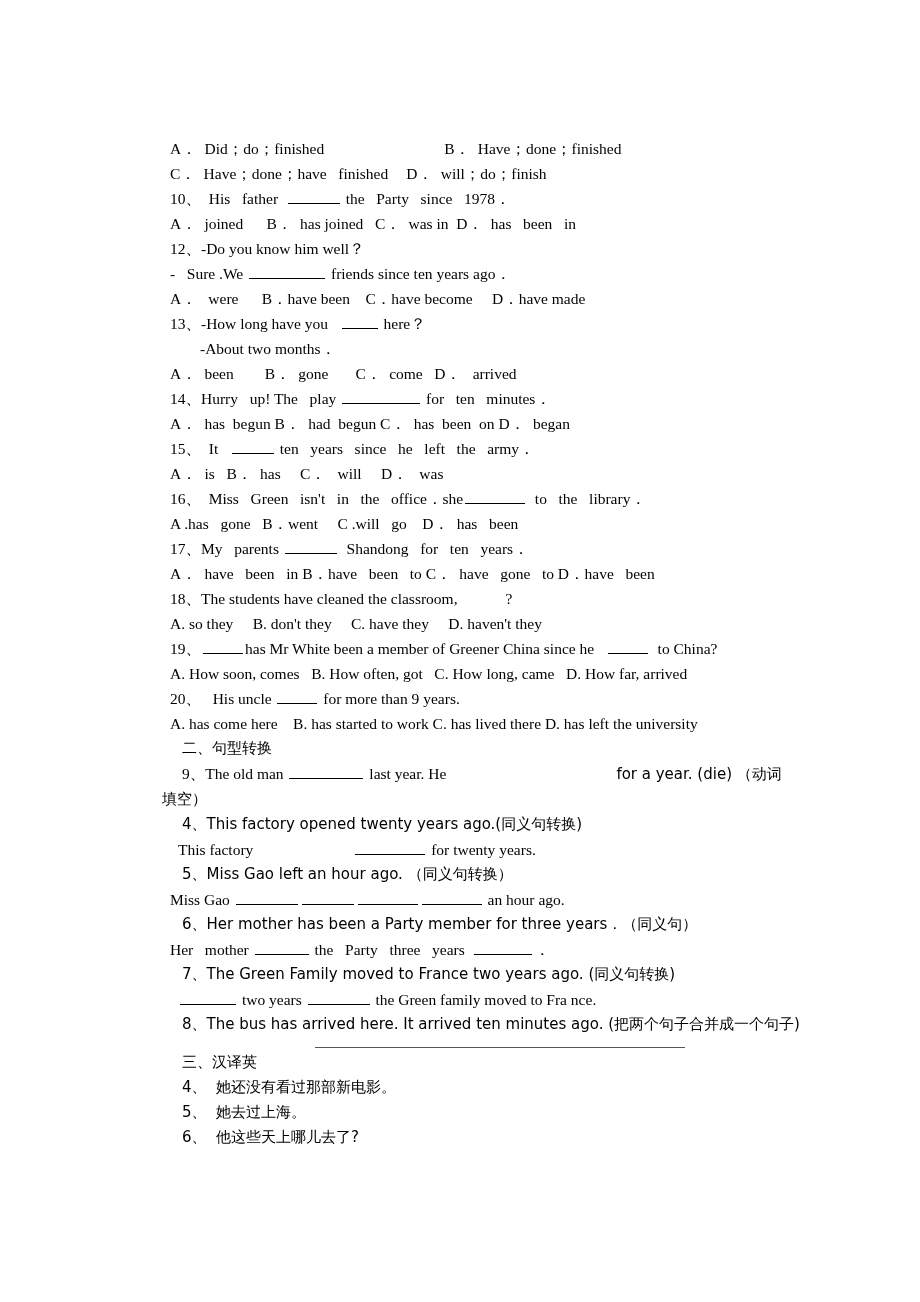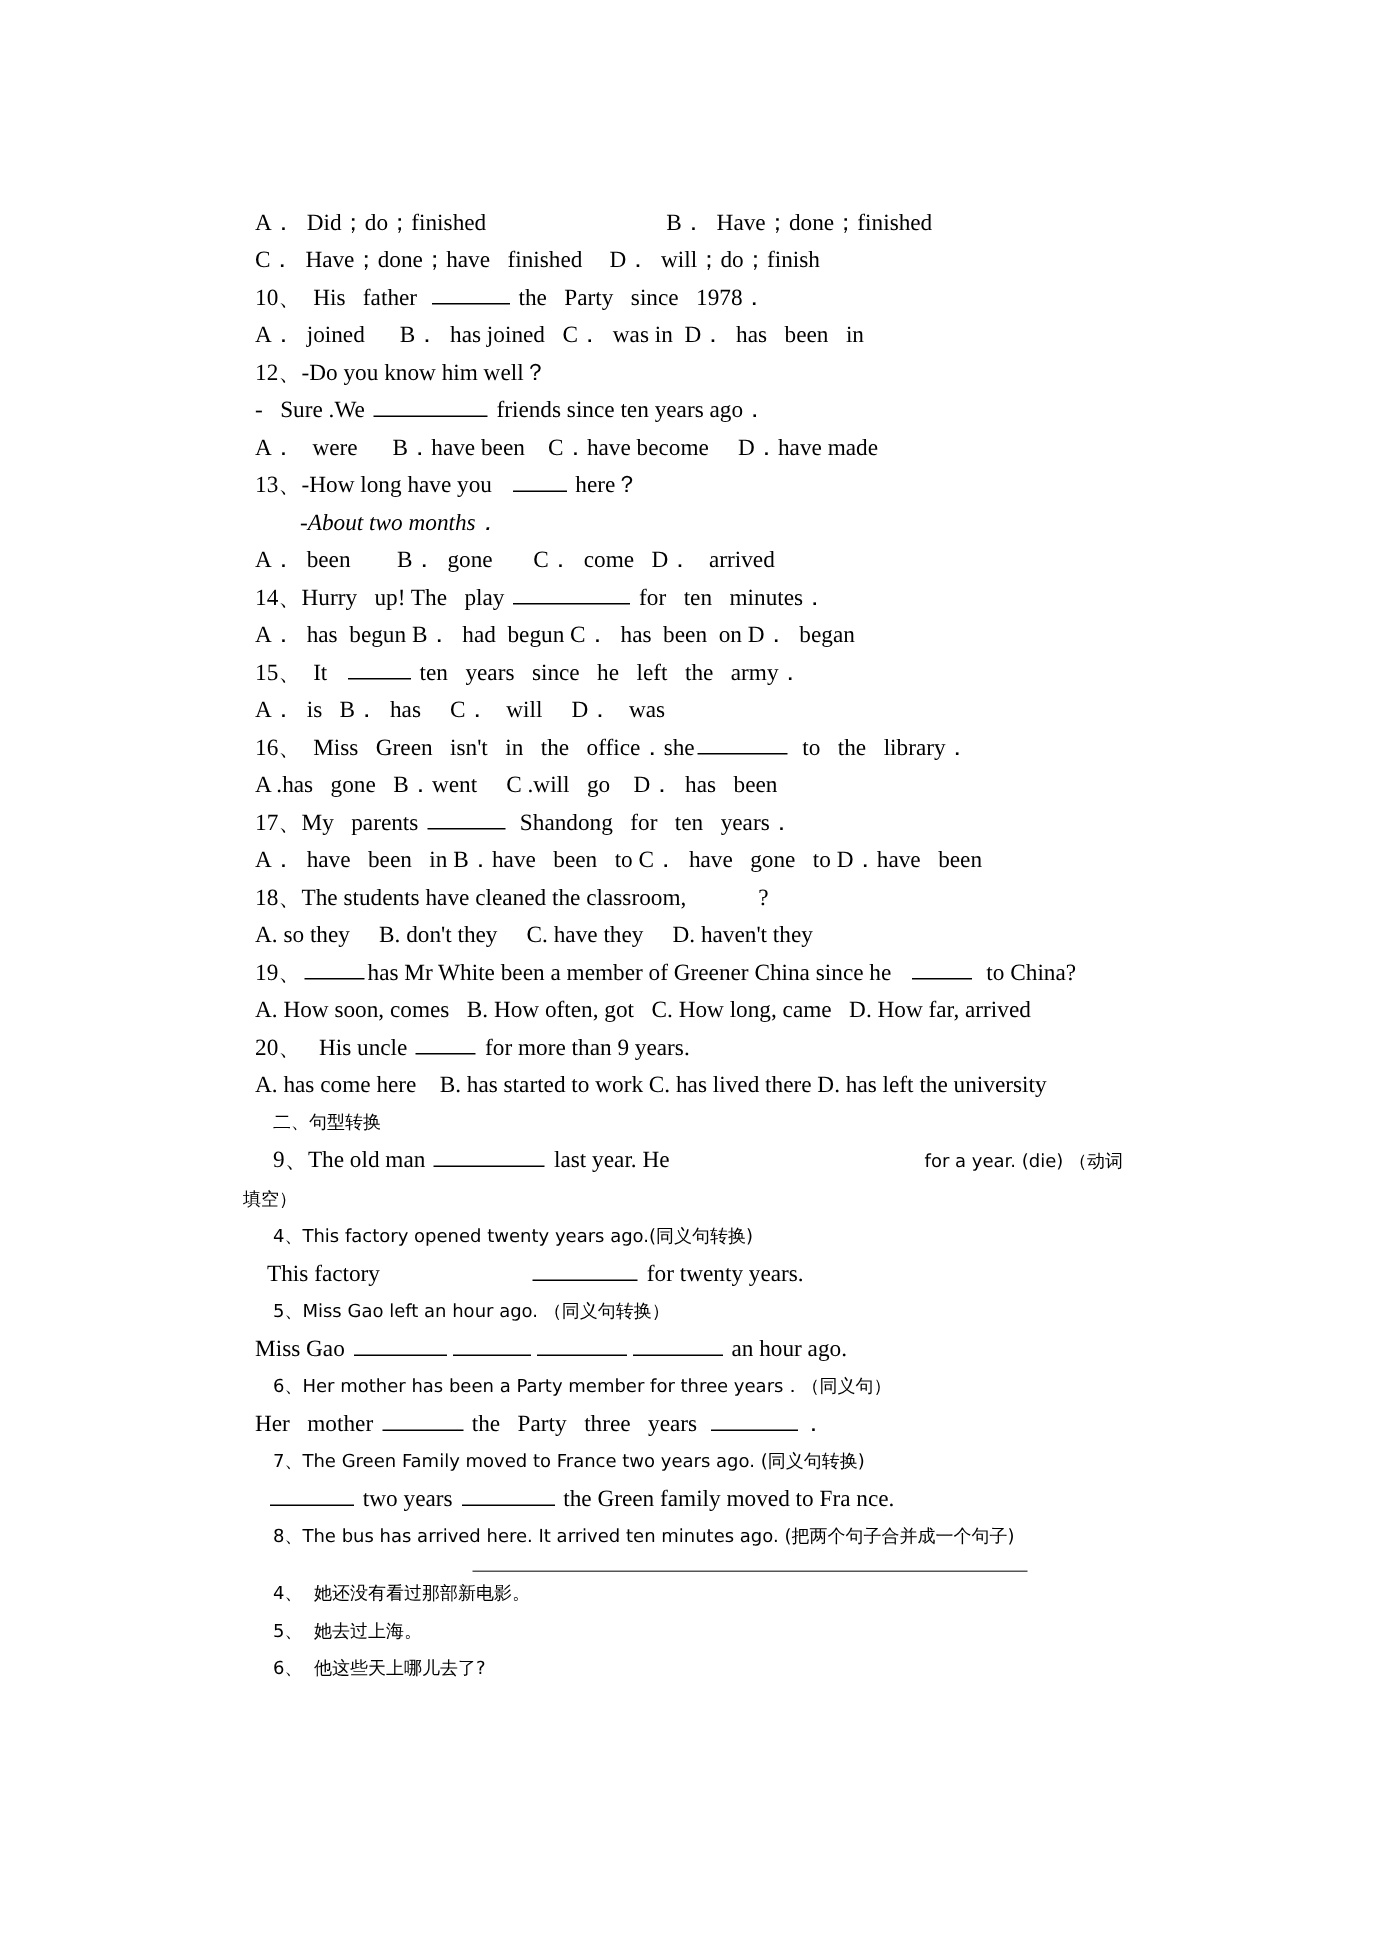--- a/index.html
+++ b/index.html
@@ -27,25 +27,25 @@
     top: 136px;
     width: 660px;
   }
   .ln {
     font-size: 15.5px;
     line-height: 25px;
     white-space: pre;
     letter-spacing: 0px;
   }
   .indent1 { padding-left: 12px; }
-  .indent2 { padding-left: 30px; font-style: italic; }
+  .indent2 { padding-left: 30px; }
   .indent3 { padding-left: 8px; }
   .cjk {
     font-family: "DejaVu Sans", "Liberation Sans", sans-serif;
-    font-size: 12px;
+    font-size: 15px;
   }
   .blank {
     display: inline-block;
     border-bottom: 1px solid #000;
     vertical-align: baseline;
     height: 0.95em;
     margin: 0 2px;
   }
   .gap {
     display: inline-block;
@@ -117,18 +117,19 @@
     <div class="ln"><span>Her   mother </span><span class="blank" style="width:54px"></span><span> the   Party   three   years  </span><span class="blank" style="width:58px"></span><span>．</span></div>
 
     <div class="ln indent1 cjk">7、The Green Family moved to France two years ago. (同义句转换)</div>
     <div class="ln indent3"><span class="blank" style="width:56px"></span><span> two years </span><span class="blank" style="width:62px"></span><span> the Green family moved to Fra nce.</span></div>
 
     <div class="ln indent1 cjk">8、The bus has arrived here. It arrived ten minutes ago. (把两个句子合并成一个句子)</div>
     <div>
         <hr class="hrule">
       </div>
 
+    <div class="ln indent1 cjk">三、汉译英</div>
     <div class="ln indent1 cjk">4、  她还没有看过那部新电影。</div>
     <div class="ln indent1 cjk">5、  她去过上海。</div>
     <div class="ln indent1 cjk">6、  他这些天上哪儿去了?</div>
 
   </div>
 </div>
 
 </body></html>

